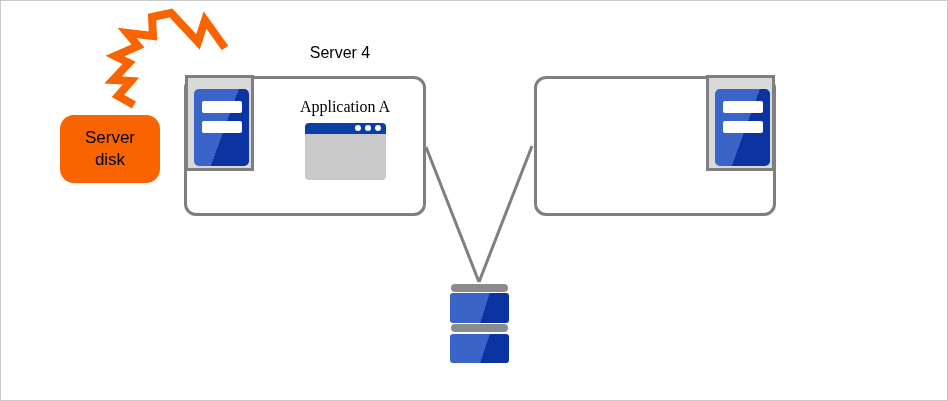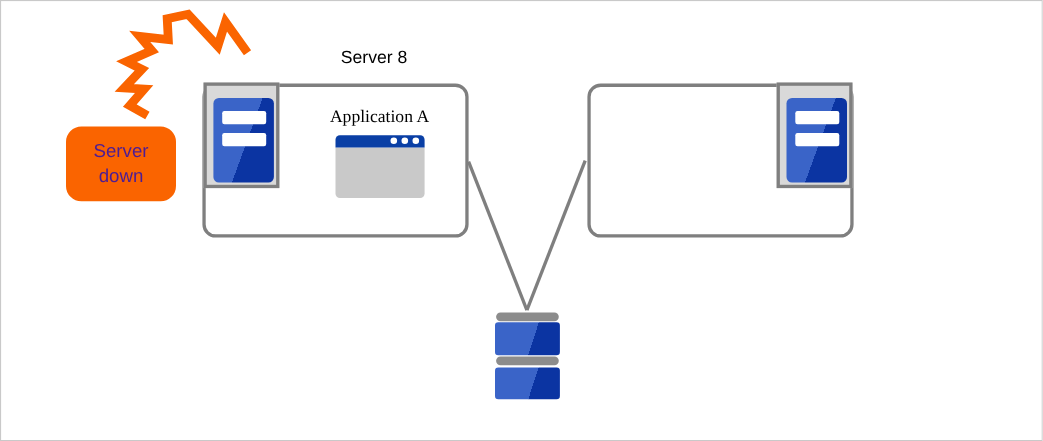--- a/index.html
+++ b/index.html
@@ -104,21 +104,21 @@
     z-index: 3;
     left: 59px; top: 114px;
     width: 100px; height: 68px;
     box-sizing: border-box;
     background: var(--orange, #fa6400);
     border-radius: 14px;
     display: flex;
     flex-direction: column;
     align-items: center;
     justify-content: center;
-    color: #4c1d95;
+    color: #000000;
     font-size: 17px;
     line-height: 22px;
   }
   .disk-part { position: absolute; z-index: 3; }
   .disk-bar {
     left: 450px;
     width: 57px; height: 8px;
     border-radius: 4px;
     background: var(--disk-bar, #8c8c8c);
   }
@@ -135,24 +135,24 @@
 <div class="canvas">
 
   <svg class="overlay">
     <polyline class="bolt" points="133,104 117,95 130,80 112,79 128,62 114,55 137,45 126,32 152,35 151,16 170,12 197,41 204,19 224,47"></polyline>
     <line class="connector" x1="425" y1="146" x2="478" y2="281"></line>
     <line class="connector" x1="531" y1="145" x2="478" y2="281"></line>
   </svg>
 
   <div class="badge">
     <span>Server</span>
-    <span>down</span>
+    <span>disk</span>
   </div>
 
-  <div class="label" style="left:253px; top:42px; width:172px;">Server 8</div>
+  <div class="label" style="left:253px; top:42px; width:172px;">Server 4</div>
   <div class="group-box" style="left:183px; top:75px;"></div>
   <div class="plate" style="left:184px; top:74px;">
     <div class="tower">
       <div class="tbar b1"></div>
       <div class="tbar b2"></div>
     </div>
   </div>
 
   <div class="label" style="left:264px; top:96px; width:160px;font-family:Liberation Serif, serif;">Application A</div>
   <div class="app-window">

